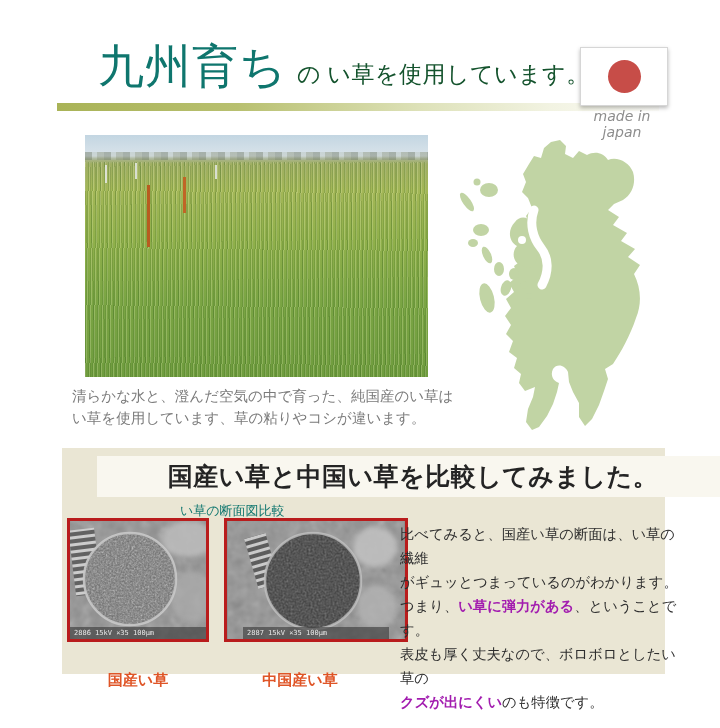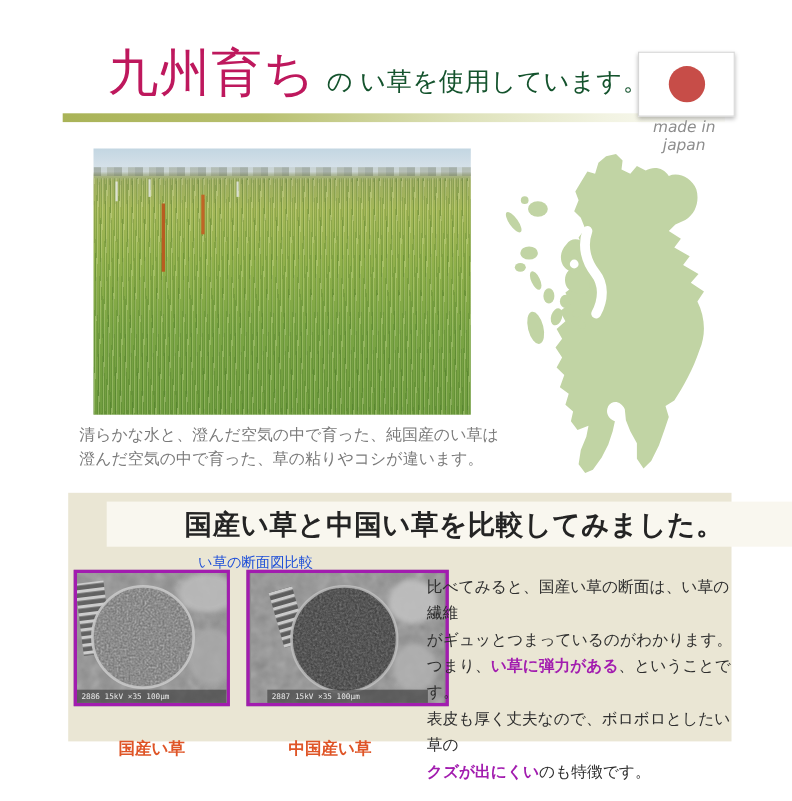--- a/index.html
+++ b/index.html
@@ -3,21 +3,21 @@
 <meta charset="utf-8">
 <style>
   html,body{margin:0;padding:0;background:#ffffff;}
   .page{position:relative;width:720px;height:728px;background:#fff;overflow:hidden;
         font-family:"DejaVu Sans",sans-serif;}
   .abs{position:absolute;}
 
   
   .title-row{left:98px;top:42px;display:flex;align-items:baseline;gap:10px;}
   .main-title{font-family:"Liberation Serif","DejaVu Serif",serif;font-size:46px;
-              color:#be185d;letter-spacing:1px;line-height:1.1;}
+              color:#0f766e;letter-spacing:1px;line-height:1.1;}
   .sub-title{font-family:"Liberation Serif","DejaVu Serif",serif;font-size:23px;
              color:#14532d;letter-spacing:0.5px;}
   .rule{left:57px;top:103px;width:602px;height:8px;
         background:linear-gradient(to right,#a9b357 0%,#b8c070 30%,#dde1b8 60%,#f2f3e2 82%,#fcfcf8 100%);}
   .flag{left:580px;top:47px;width:86px;height:57px;background:#fff;
         border:1px solid #d6d6d6;box-shadow:0 2px 4px rgba(0,0,0,0.28);
         display:flex;align-items:center;justify-content:center;}
   .flag-circle{width:33px;height:33px;border-radius:50%;background:#c74d48;}
   .made-in{left:574px;top:108px;width:96px;text-align:center;font-size:14px;color:#8d8d8d;font-style:italic;}
 
@@ -45,31 +45,31 @@
 
   
   .caption{left:72px;top:386px;font-size:14.5px;color:#7a7a7a;line-height:1.5;}
 
   
   .panel{left:62px;top:448px;width:603px;height:226px;background:#eae6d4;}
   .panel-bar{position:absolute;left:35px;top:8px;width:632px;height:41px;background:#f9f7ef;
              display:flex;align-items:center;justify-content:center;}
   .panel-heading{font-family:"Liberation Serif","DejaVu Serif",serif;font-weight:700;
                  font-size:25px;color:#242424;letter-spacing:0.5px;}
-  .sub-label{position:absolute;left:118px;top:54px;font-size:13px;color:#1d4ed8;}
-  .sem{position:absolute;top:70px;height:124px;border:3px solid #a21caf;box-sizing:border-box;
+  .sub-label{position:absolute;left:118px;top:54px;font-size:13px;color:#0f766e;}
+  .sem{position:absolute;top:70px;height:124px;border:3px solid #b91c1c;box-sizing:border-box;
        background:#8f8f8f;}
   .sem.left{left:5px;width:142px;}
   .sem.right{left:162px;width:184px;}
   .sem svg{display:block;width:100%;height:100%;}
   .sem-label{position:absolute;top:197px;text-align:center;font-size:15px;font-weight:700;
              color:#df5527;margin-top:26px;}
   .sem-label.left{left:5px;width:142px;}
   .sem-label.right{left:162px;width:152px;}
-  .body-text{position:absolute;left:326px;top:74px;width:278px;font-size:14.3px;
+  .body-text{position:absolute;left:338px;top:74px;width:278px;font-size:14.3px;
              color:#2e2e2e;line-height:1.68;white-space:pre-line;}
   .body-text b{font-weight:700;color:#a21caf;}
 </style>
 </head>
 <body>
 
 <div class="page">
 
   <div class="abs title-row">
     <span class="main-title">九州育ち</span>
@@ -125,21 +125,21 @@
       <circle cx="87" cy="147" r="3.5"></circle>
       <circle cx="92" cy="158" r="3"></circle>
     </g>
 
     <path d="M97,72 C92,86 96,100 104,110 C112,120 112,134 105,147" fill="none" stroke="#ffffff" stroke-width="9" stroke-linecap="round"></path>
     <circle cx="85" cy="102" r="4" fill="#ffffff"></circle>
   </svg>
 
   <div class="abs caption">
     <div>清らかな水と、澄んだ空気の中で育った、純国産のい草は</div>
-    <div>澄んだ空気の中で育った、草の粘りやコシが違います。</div>
+    <div>い草を使用しています、草の粘りやコシが違います。</div>
   </div>
 
   <div class="abs panel">
     <div class="panel-bar">
       <span class="panel-heading">国産い草と中国い草を比較してみました。</span>
     </div>
     <div class="sub-label">い草の断面図比較</div>
 
     <div class="sem left">
       <svg viewBox="0 0 136 118" xmlns="http://www.w3.org/2000/svg">

